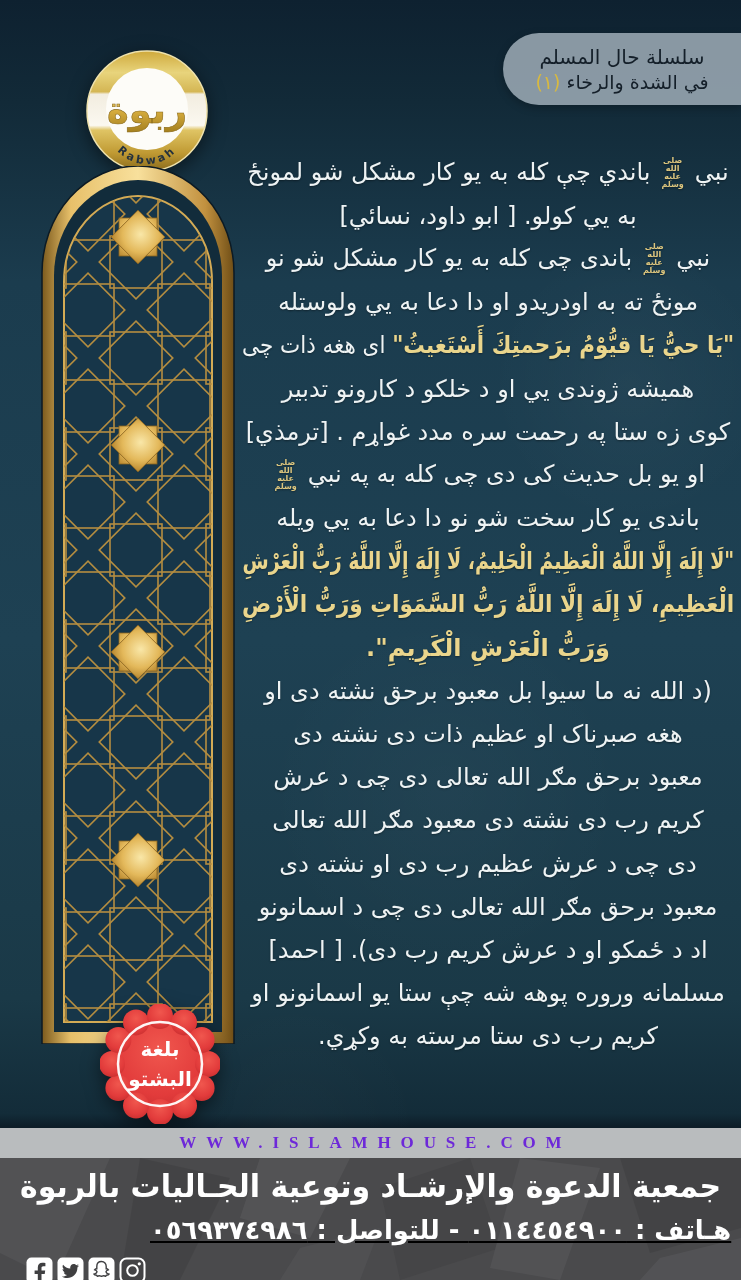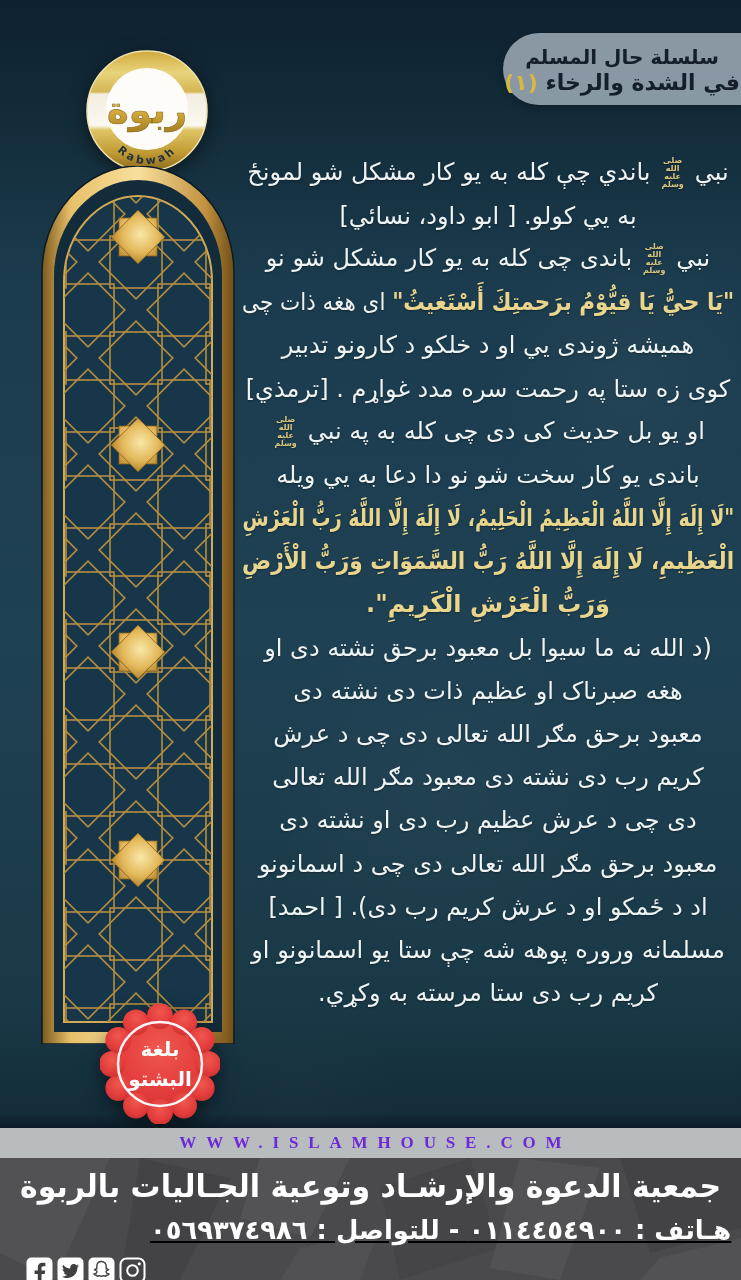--- a/index.html
+++ b/index.html
@@ -13,25 +13,25 @@
       radial-gradient(circle 200px at 85% 30%,rgba(255,255,255,0.03),transparent 70%),
       radial-gradient(circle 260px at 60% 62%,rgba(255,255,255,0.025),transparent 70%),
       radial-gradient(circle 180px at 40% 88%,rgba(255,255,255,0.02),transparent 70%);
   }
   
   .series-badge{
     position:absolute;right:0;top:33px;width:238px;height:72px;
     background:rgba(146,161,172,0.93);
     border-radius:38px 0 0 38px;
     display:flex;flex-direction:column;justify-content:center;align-items:center;
-    direction:rtl;color:#141f29;font-weight:bold;
+    direction:rtl;color:#141f29;font-weight:normal;
     box-shadow:0 3px 8px rgba(0,0,0,0.25);
   }
   .series-badge .l1{font-size:20px;line-height:26px;}
-  .series-badge .l2{font-size:22px;line-height:25px;}
+  .series-badge .l2{font-size:19px;line-height:25px;}
   .series-badge .num{color:#d8b93f;}
   
   .logo-svg{position:absolute;left:84px;top:48px;filter:drop-shadow(0 5px 9px rgba(0,0,0,0.5));}
   
   .arch-svg{position:absolute;left:40px;top:166px;}
   
   #text-block{position:absolute;left:242px;top:151px;width:492px;direction:rtl;}
   #text-block .line{height:43.2px;display:flex;justify-content:center;align-items:center;overflow:visible;}
   #text-block .ls{display:inline-block;white-space:nowrap;transform-origin:center;}
   .seg{font-size:24px;color:#eef3f4;text-shadow:0 1px 2px rgba(0,0,0,0.35);}
@@ -159,20 +159,23 @@
       <div class="line fitbox">
         <span class="ls fit"><span class="seg w">نبي <span class="saw">صلى الله عليه وسلم</span> باندي چې كله به يو كار مشكل شو لمونځ</span></span>
       </div>
       <div class="line fitbox">
         <span class="ls fit"><span class="seg w">به يي كولو. [ ابو داود، نسائي]</span></span>
       </div>
       <div class="line fitbox">
         <span class="ls fit"><span class="seg w">نبي <span class="saw">صلى الله عليه وسلم</span> باندی چی كله به يو كار مشكل شو نو</span></span>
       </div>
       <div class="line fitbox">
+        <span class="ls fit"><span class="seg w">مونځ ته به اودريدو او دا دعا به يي ولوستله</span></span>
+      </div>
+      <div class="line fitbox">
         <span class="ls fit" style="transform: scaleX(0.894545);"><span class="seg g">"يَا حيُّ يَا قيُّوْمُ برَحمتِكَ أَسْتَغيثُ"</span><span class="seg w"> ای هغه ذات چی</span></span>
       </div>
       <div class="line fitbox">
         <span class="ls fit"><span class="seg w">هميشه ژوندی يي او د خلكو د كارونو تدبير</span></span>
       </div>
       <div class="line fitbox">
         <span class="ls fit"><span class="seg w">كوی زه ستا په رحمت سره مدد غواړم . [ترمذي]</span></span>
       </div>
       <div class="line fitbox">
         <span class="ls fit"><span class="seg w">او يو بل حديث كی دی چی كله به په نبي <span class="saw">صلى الله عليه وسلم</span></span></span>

